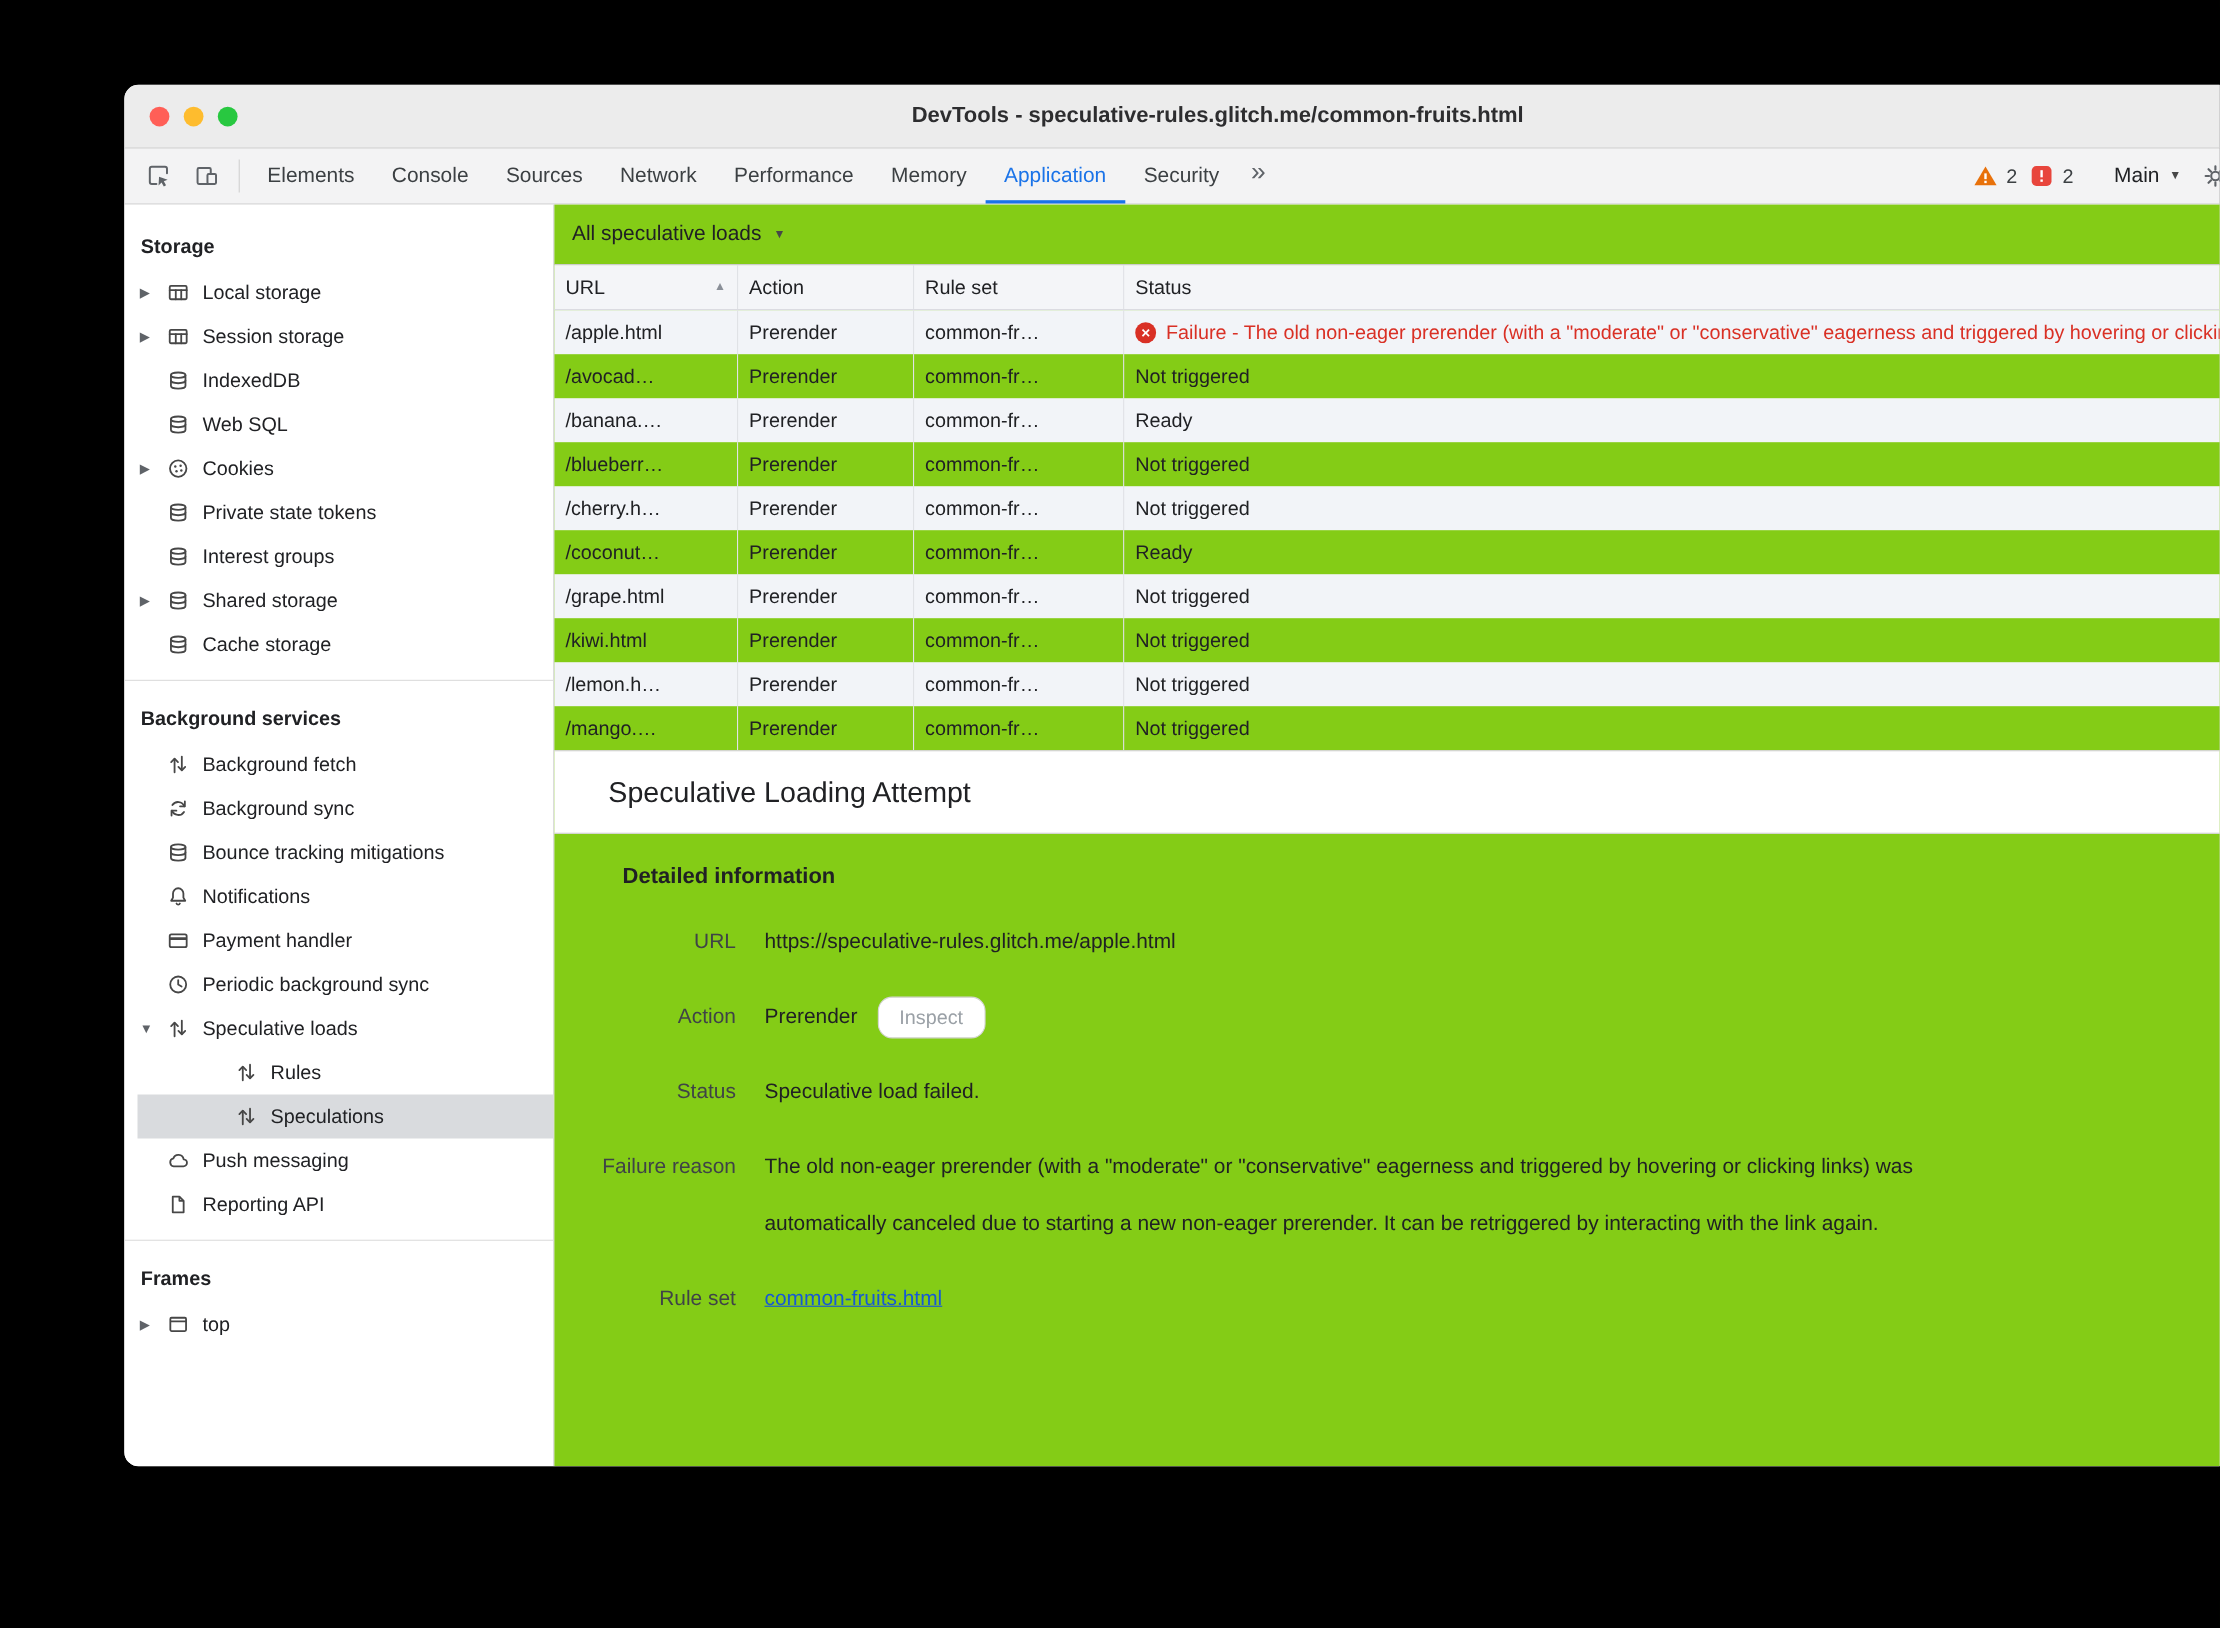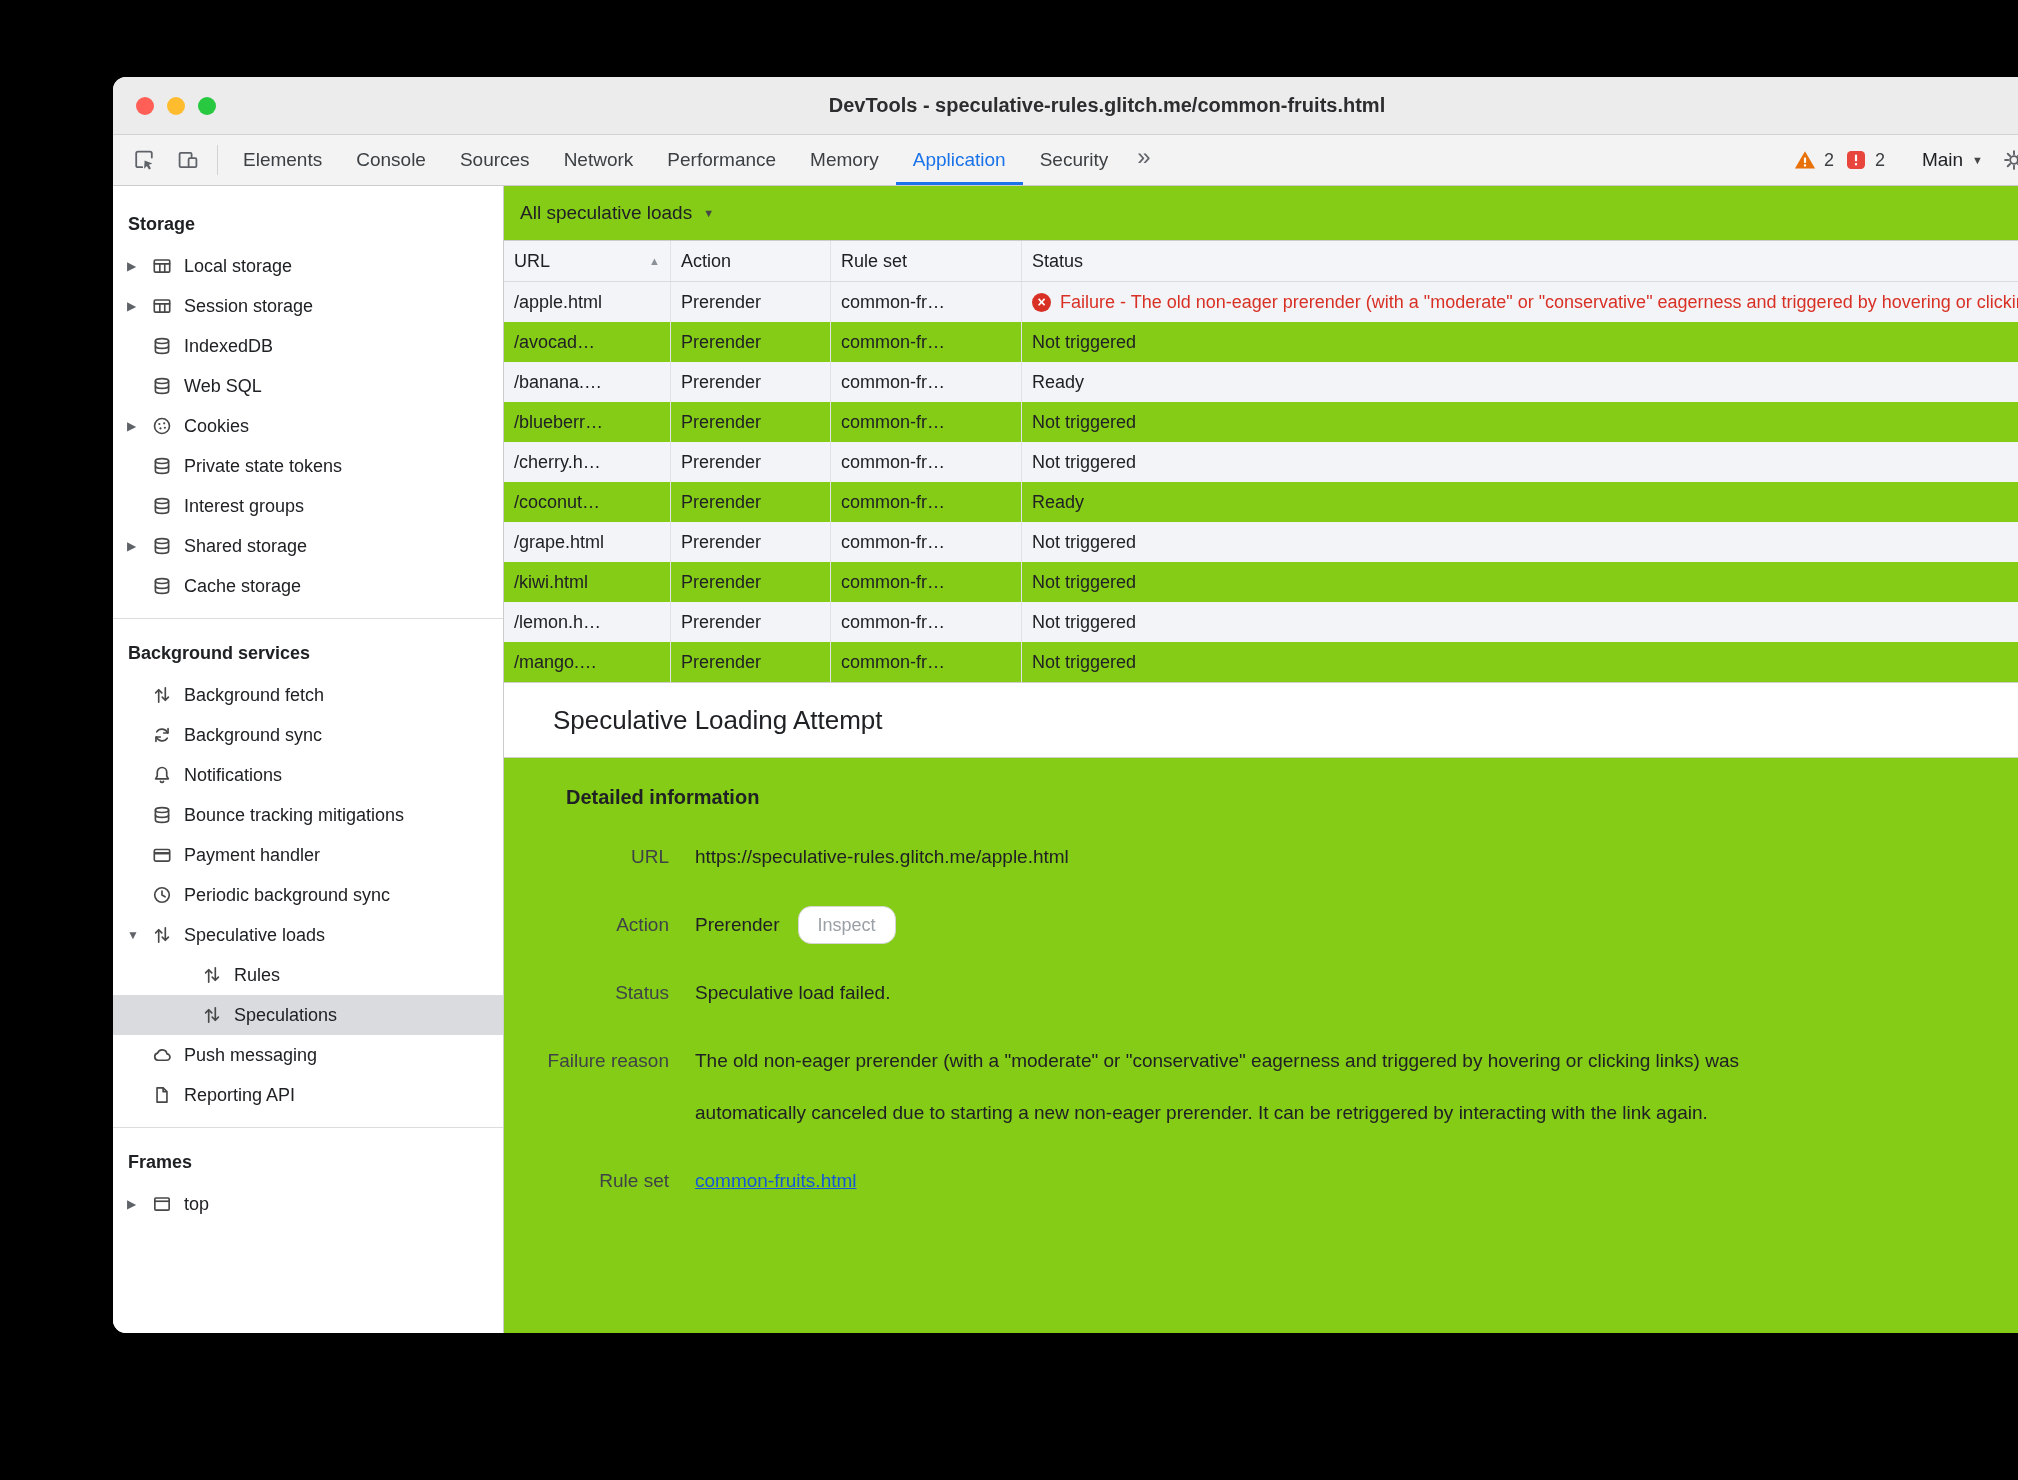--- a/index.html
+++ b/index.html
@@ -36,21 +36,21 @@
   .content{flex:1;display:flex;min-height:0;background:#fff;}
   .sidebar{width:390px;border-right:1px solid #cccccc;padding-top:16px;overflow:hidden;flex-shrink:0;}
   .sec-header{height:44px;display:flex;align-items:center;padding-left:15px;font-size:18px;
               font-weight:bold;color:#202124;}
   .side-item{height:40px;display:flex;align-items:center;padding-left:14px;font-size:18px;
              color:#202124;cursor:pointer;}
   .side-item .expander{width:24px;font-size:12px;color:#5f6368;flex-shrink:0;}
   .side-item .icon{width:22px;height:22px;margin-right:11px;color:#474747;flex-shrink:0;}
   .side-item .icon svg{width:22px;height:22px;display:block;}
   .side-item .label{white-space:nowrap;overflow:hidden;}
-  .side-item.indent{padding-left:64px;}
+  .side-item.indent{padding-left:64px;margin-left:12px;}
   .side-item.selected{background:#d9dbde;}
   .divider{height:1px;background:#dcdcdc;margin:12px 0;}
   
   .main{flex:1;display:flex;flex-direction:column;min-width:0;background:#84cc16;}
   .filterbar{height:54px;border-bottom:1px solid #cccccc;display:flex;align-items:center;
              padding-left:16px;flex-shrink:0;}
   .dropdown{display:flex;align-items:center;gap:11px;font-size:19px;color:#202124;cursor:pointer;}
   .thead{display:flex;height:40px;background:#f4f5f8;border-bottom:1px solid #d9d9de;font-size:18px;
          color:#202124;align-items:stretch;flex-shrink:0;}
   .tcell{display:flex;align-items:center;padding:0 10px;border-right:1px solid #e0e2e6;
@@ -369,33 +369,33 @@
               <svg>
                 <use href="#i-sync"></use>
               </svg>
             </span>
           <span class="label">Background sync</span>
         </div>
         <div class="side-item">
           <span class="expander"></span>
           <span class="icon">
               <svg>
+                <use href="#i-db"></use>
+              </svg>
+            </span>
+          <span class="label">Bounce tracking mitigations</span>
+        </div>
+        <div class="side-item">
+          <span class="expander"></span>
+          <span class="icon">
+              <svg>
                 <use href="#i-bell"></use>
               </svg>
             </span>
           <span class="label">Notifications</span>
-        </div>
-        <div class="side-item">
-          <span class="expander"></span>
-          <span class="icon">
-              <svg>
-                <use href="#i-db"></use>
-              </svg>
-            </span>
-          <span class="label">Bounce tracking mitigations</span>
         </div>
         <div class="side-item">
           <span class="expander"></span>
           <span class="icon">
               <svg>
                 <use href="#i-card"></use>
               </svg>
             </span>
           <span class="label">Payment handler</span>
         </div>

